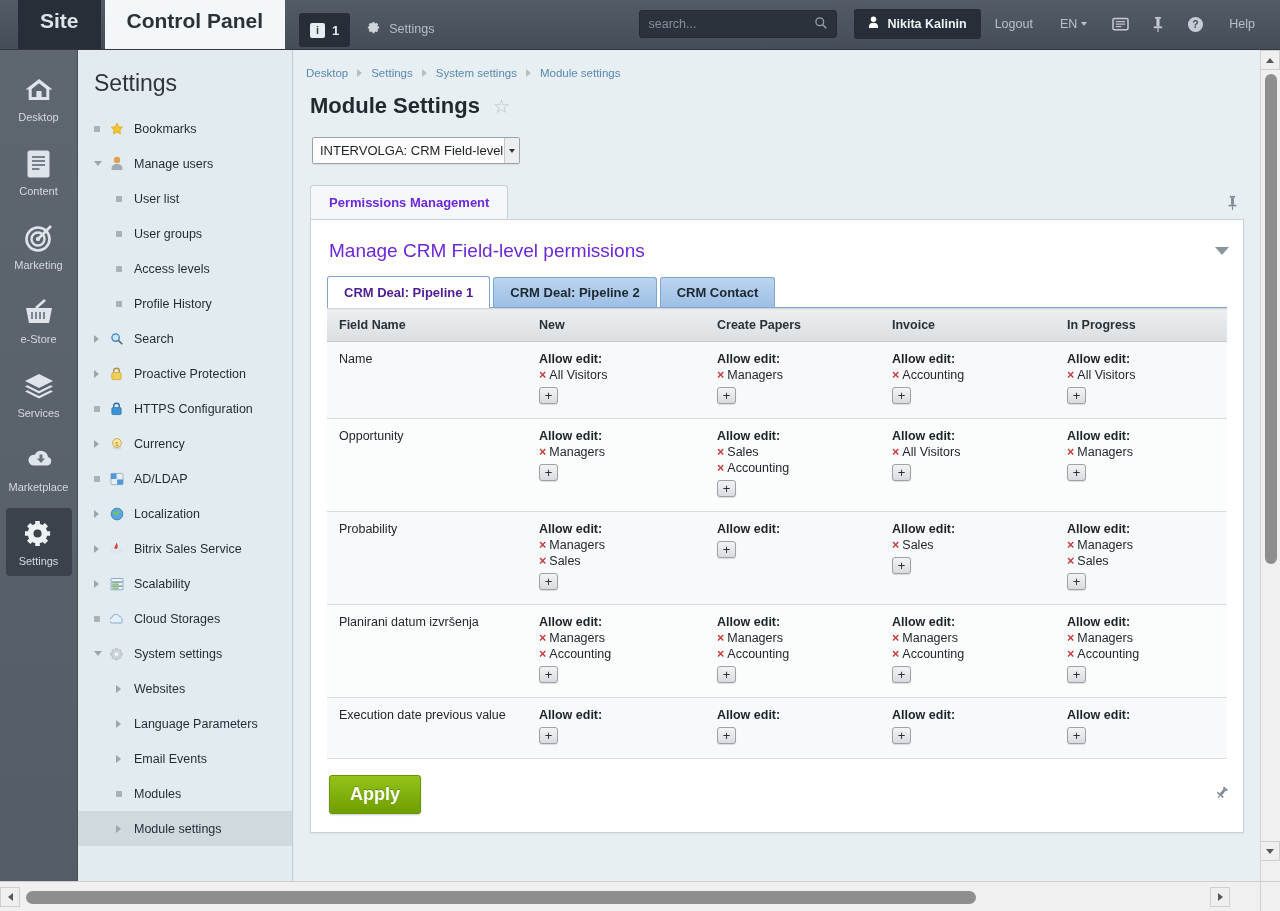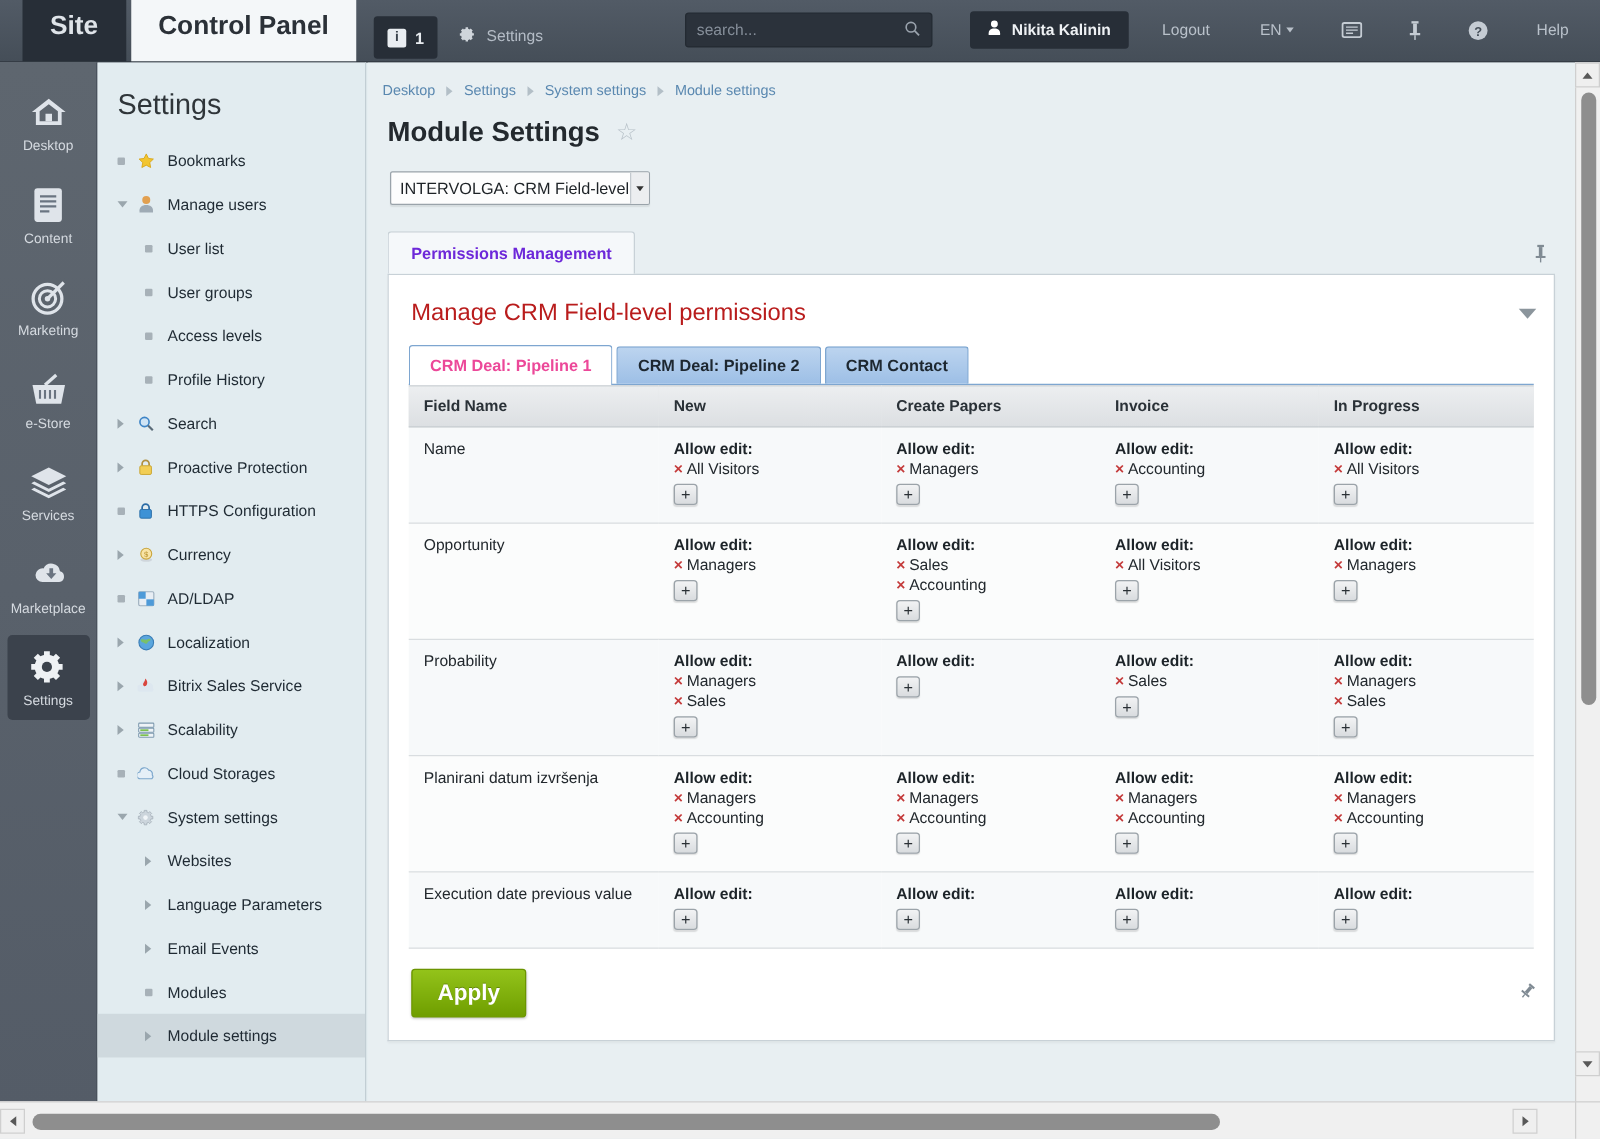--- a/index.html
+++ b/index.html
@@ -36,21 +36,21 @@
     width: 15px; height: 15px; background: #e9edf1; border-radius: 2px;
     color: #3a424c; font-size: 11px; font-weight: bold;
     display:flex; align-items:center; justify-content:center; line-height:1;
   }
   .tb-settings {
     height: 34px; margin-bottom: 3px; margin-left: 16px;
     display: flex; align-items: center; gap: 8px;
     color: #b4bcc6; font-size: 12.5px; cursor: pointer;
   }
   .tb-right {
-    margin-left: auto; display: flex; align-items: center; gap: 14px;
+    margin-left: auto; display: flex; align-items: center; gap: 1px;
     margin-bottom: 10px; padding-right: 12px;
   }
   .tb-search {
     width: 198px; height: 28px; background: #2b323b;
     border: 1px solid #232a32; border-radius: 3px;
     display: flex; align-items: center; padding: 0 8px;
     color: #8d96a1; font-size: 12.5px; margin-right: 16px;
   }
   .tb-search input {
     flex: 1; background: transparent; border: none; outline: none;
@@ -164,39 +164,39 @@
   .otab-pin { position: absolute; right: 6px; bottom: 5px; cursor: pointer; }
 
   .panel {
     margin: 0 0 0 16px; width: 934px;
     background: #ffffff; border: 1px solid #c8d1d7; border-top: none;
     box-shadow: 0 1px 2px rgba(0,0,0,.05);
   }
   .panel-head {
     display: flex; align-items: center; padding: 20px 14px 14px 18px;
   }
-  .panel-head h2 { font-size: 19px; font-weight: normal; color: #b91c1c; flex:1; }
+  .panel-head h2 { font-size: 19px; font-weight: normal; color: #6d28d9; flex:1; }
   .collapse-tri {
     width:0;height:0;border-top:8px solid #8b959c;
     border-left:7px solid transparent;border-right:7px solid transparent;
     cursor:pointer;
   }
 
   
   .itabs {
     margin: 0 16px; display: flex; align-items: flex-end;
     border-bottom: 1px solid #7ea6d0; height: 32px;
   }
   .itab {
     height: 30px; padding: 0 16px; display:flex; align-items:center;
     font-size: 13px; font-weight: bold; cursor: pointer;
     border: 1px solid #7ea6d0; border-bottom: none;
     border-radius: 3px 3px 0 0; margin-right: 3px;
   }
-  .itab.active { background: #ffffff; color: #ec4899; height: 32px; margin-bottom:-1px; }
+  .itab.active { background: #ffffff; color: #4c1d95; height: 32px; margin-bottom:-1px; }
   .itab.idle {
     background: #aac8ea;
     background-image: linear-gradient(180deg,#bcd4ef 0%, #9dbfe6 100%);
     color: #1d2730;
   }
 
   
   .tbl { margin: 0 16px 0 16px; width: 900px; border-collapse: collapse; }
   .tbl th {
     background: #e3e6e8;

